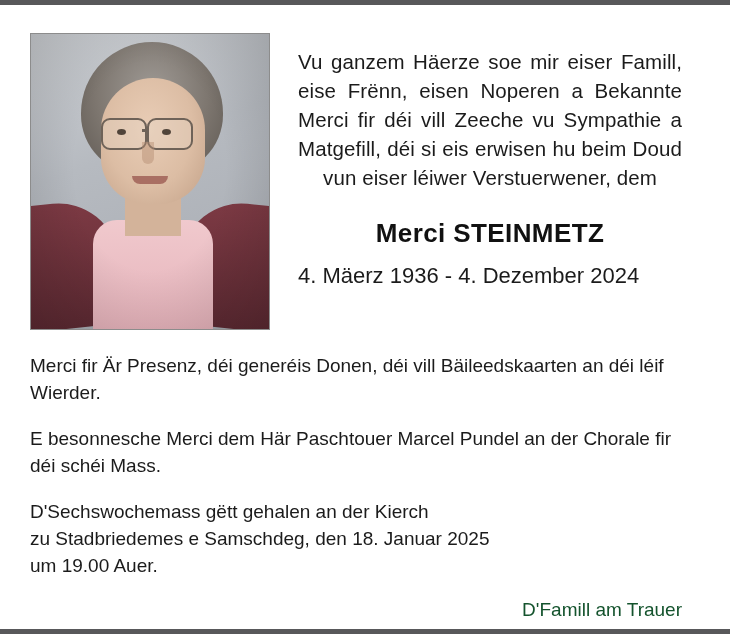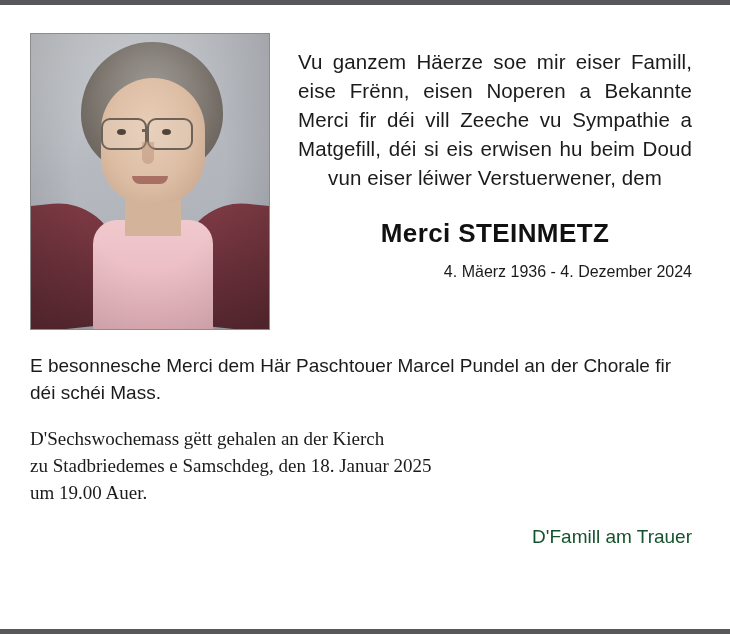--- a/index.html
+++ b/index.html
@@ -28,21 +28,21 @@
   }
   .border-top { top: 0; }
   .border-bottom { bottom: 0; }
 
   .inner {
     position: absolute;
     top: 5px;
     left: 0;
     right: 0;
     bottom: 5px;
-    padding: 22px 38px 10px 30px;
+    padding: 22px 48px 10px 30px;
     box-sizing: border-box;
   }
 
   .top-area {
     display: flex;
     align-items: flex-start;
   }
 
   
   .portrait-wrap {
@@ -163,34 +163,34 @@
   .name {
     margin-top: 26px;
     text-align: center;
     font-size: 26px;
     font-weight: bold;
     color: #111111;
     letter-spacing: 0.4px;
   }
   .dates {
     margin-top: 14px;
-    text-align: right;
-    font-size: 16px;
+    text-align: left;
+    font-size: 22px;
     color: #1b1b1b;
   }
 
   
   .body-text {
     margin-top: 22px;
     font-size: 19px;
     line-height: 27px;
     color: #1b1b1b;
   }
   .para { margin-bottom: 19px; }
-  .para:last-child { margin-bottom: 8px; font-family: Liberation Serif, serif; }
+  .para:last-child { margin-bottom: 8px; }
   .signature {
     text-align: right;
     font-size: 19px;
     color: #14532d;
     margin-top: 20px;
   }
 </style>
 </head>
 <body>
 
@@ -224,20 +224,21 @@
 
       <div class="intro-col">
         <div class="intro">Vu ganzem Häerze soe mir eiser Famill, eise Frënn, eisen Noperen a Bekannte Merci fir déi vill Zeeche vu Sympathie a Matgefill, déi si eis erwisen hu beim Doud vun eiser léiwer Verstuerwener, dem</div>
         <div class="name">Merci STEINMETZ</div>
         <div class="dates">4. Mäerz 1936  -  4. Dezember 2024</div>
       </div>
 
     </div>
 
     <div class="body-text">
+      <div class="para">Merci fir Är Presenz, déi generéis Donen, déi vill Bäileedskaarten an déi léif Wierder.</div>
       <div class="para">E besonnesche Merci dem Här Paschtouer Marcel Pundel an der Chorale fir déi schéi Mass.</div>
       <div class="para" style="white-space: pre-line;">D'Sechswochemass gëtt gehalen an der Kierch
 zu Stadbriedemes e Samschdeg, den 18. Januar 2025
 um 19.00 Auer.</div>
     </div>
 
     <div class="signature">D'Famill am Trauer</div>
 
   </div>
 

